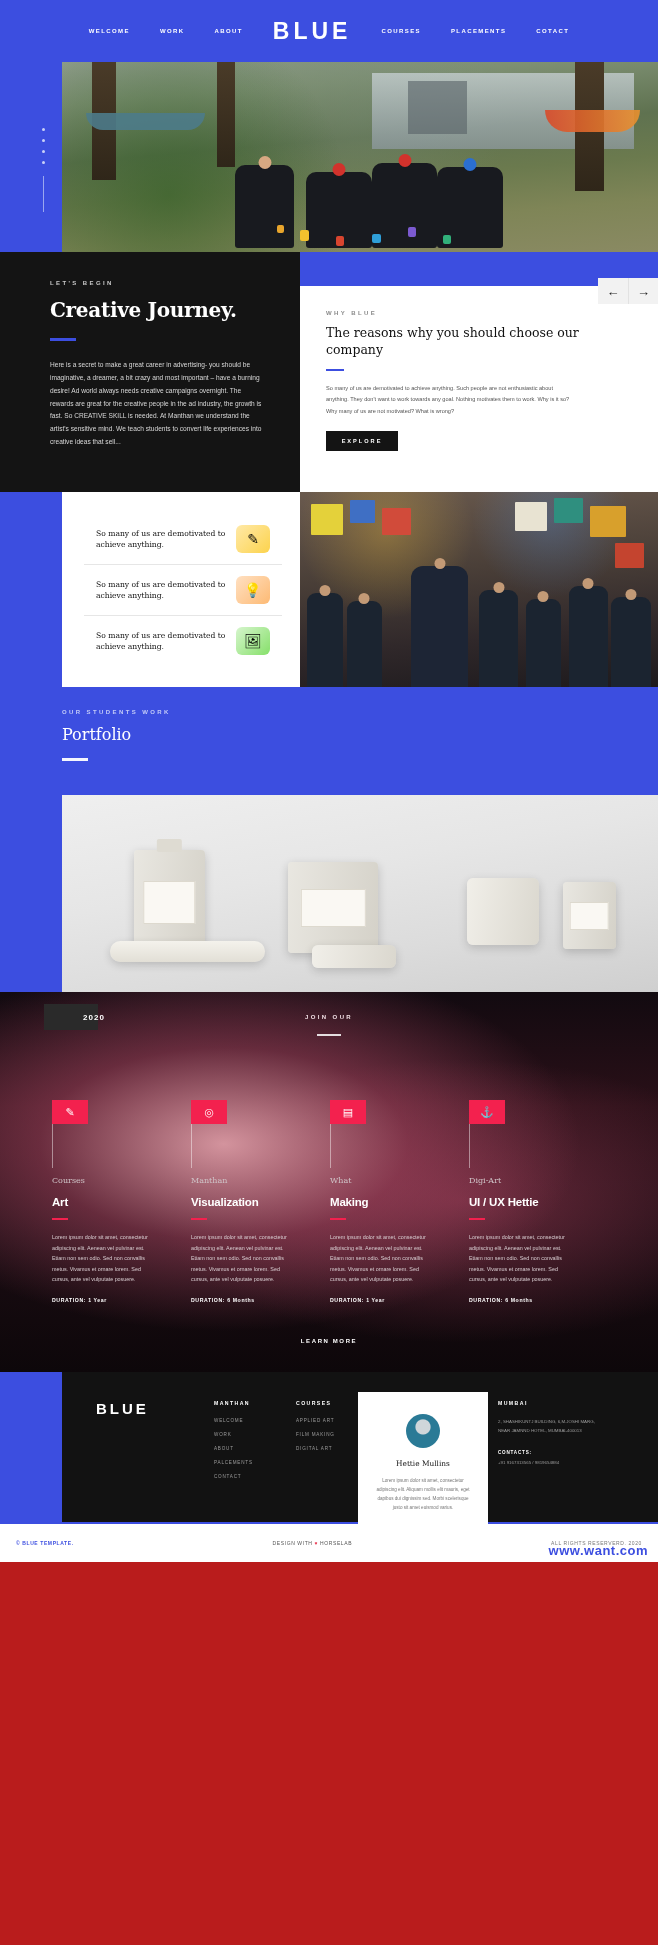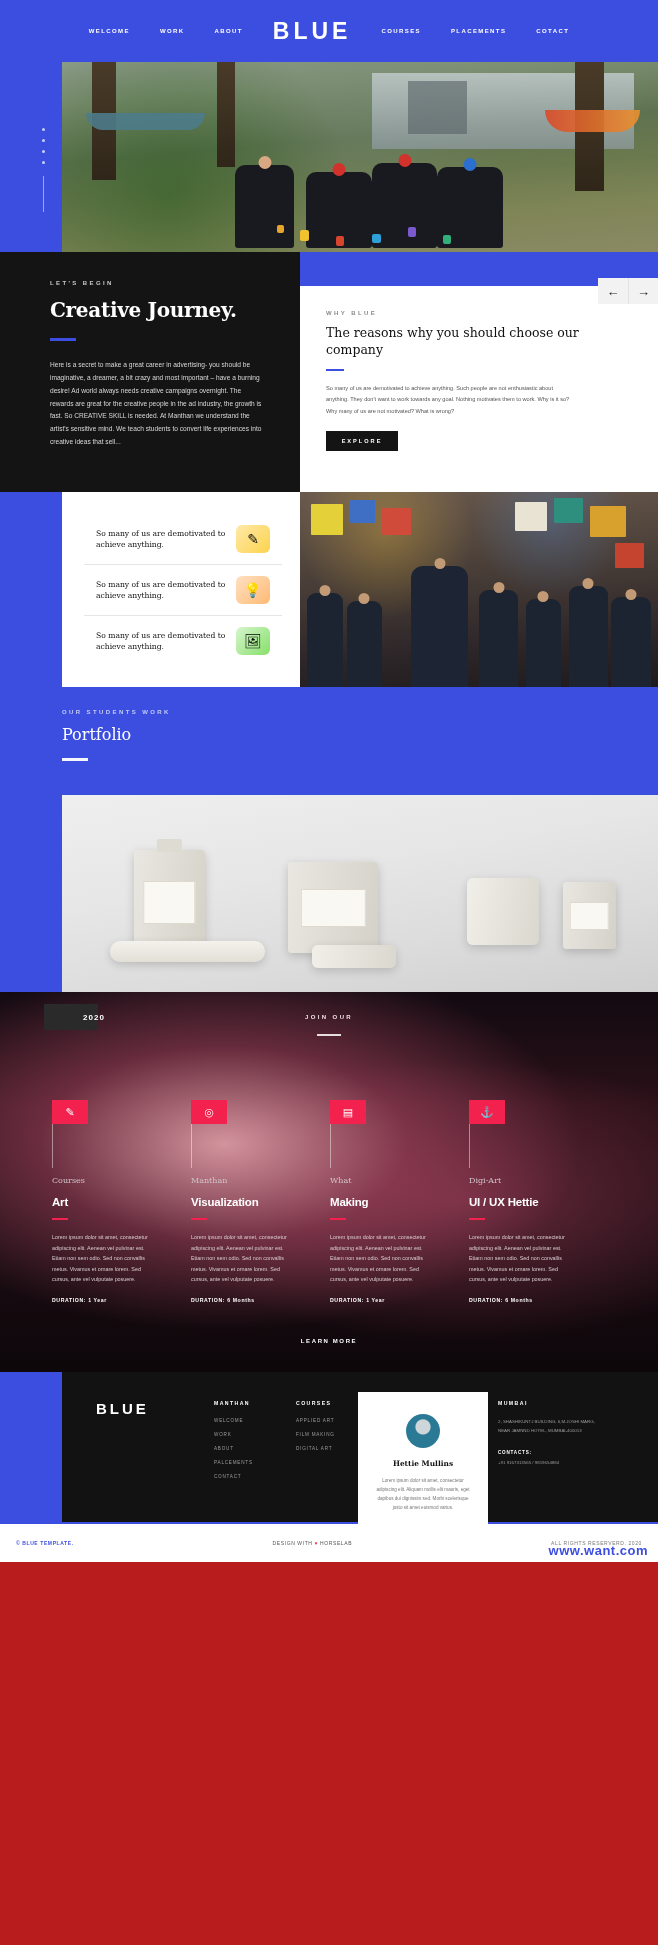--- a/index.html
+++ b/index.html
@@ -107,21 +107,21 @@
     background:linear-gradient(170deg,#efefef 0%,#e6e6e6 40%,#dcdcdc 70%,#cfcfcf 100%); overflow:hidden; }
   .bottle { position:absolute; background:linear-gradient(100deg,#e9e7e1,#d4d1c8); border-radius:4px; box-shadow:0 3px 10px rgba(0,0,0,.18); }
   .bottle .lbl { position:absolute; left:50%; transform:translateX(-50%); top:30%; width:72%; height:42%; background:#faf8f3; border:1px solid #ddd9ce; }
   .bottle .cap { position:absolute; left:50%; transform:translateX(-50%); top:-11px; width:34%; height:13px; background:#dedbd2; border-radius:2px; }
   .jar { position:absolute; background:linear-gradient(100deg,#f1efe9,#dad7ce); border-radius:6px; box-shadow:0 3px 10px rgba(0,0,0,.16); }
   .tube { position:absolute; background:linear-gradient(180deg,#f4f2ec,#e2dfd6); border-radius:14px; box-shadow:0 3px 9px rgba(0,0,0,.16); }
 
   .testi { position:absolute; left:358px; top:705px; width:130px; height:155px; background:#fff; padding:16px 14px; text-align:center; z-index:5; }
   .avatar { width:34px; height:34px; border-radius:50%; margin:6px auto 0;
     background:radial-gradient(circle at 50% 38%, #cfd6da 0 26%, #2a7a96 30% 100%); }
-  .testi-name { font-family:"DejaVu Serif", serif; font-size:7.4px; color:#111; margin-top:11px;font-weight:bold; }
+  .testi-name { font-family:"DejaVu Serif", serif; font-size:7.4px; color:#111; margin-top:11px; }
   .testi-body { font-size:4.6px; line-height:1.95; color:#777; margin-top:9px; }
 
   
   .courses { position:relative; height:380px; overflow:hidden;
     background:
       radial-gradient(ellipse at 34% 40%, rgba(240,170,180,.85) 0%, rgba(190,80,110,.45) 30%, transparent 58%),
       radial-gradient(ellipse at 70% 55%, rgba(180,70,100,.5) 0%, transparent 48%),
       linear-gradient(180deg,#120a10 0%,#2a1018 30%,#1a0c12 65%,#0d070a 100%); }
   .year-badge { position:absolute; left:44px; top:12px; width:54px; height:26px; background:#2a2a2a;
     color:#fff; font-size:8px; font-weight:700; display:flex; align-items:center; justify-content:center; letter-spacing:1px;padding-left:46px; }

